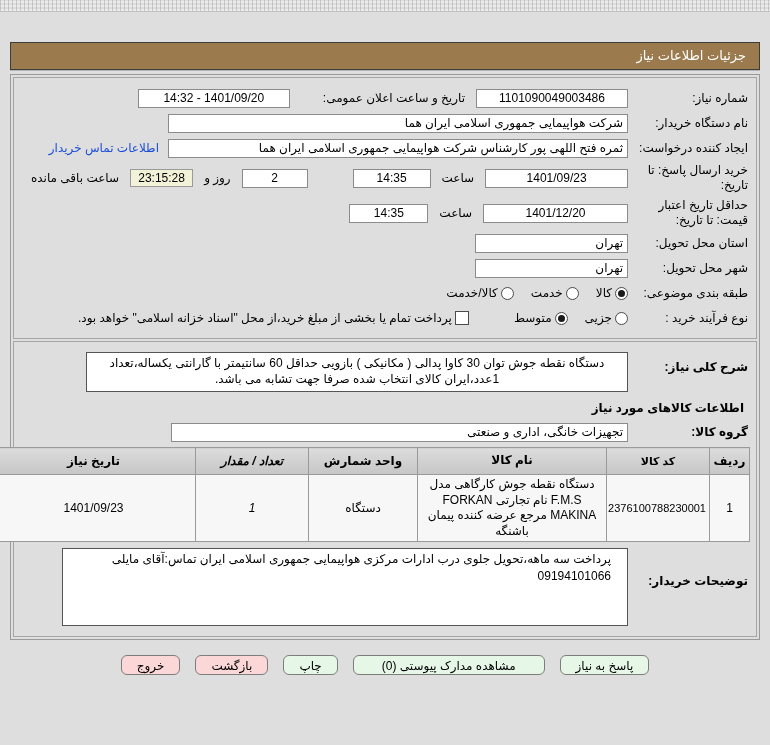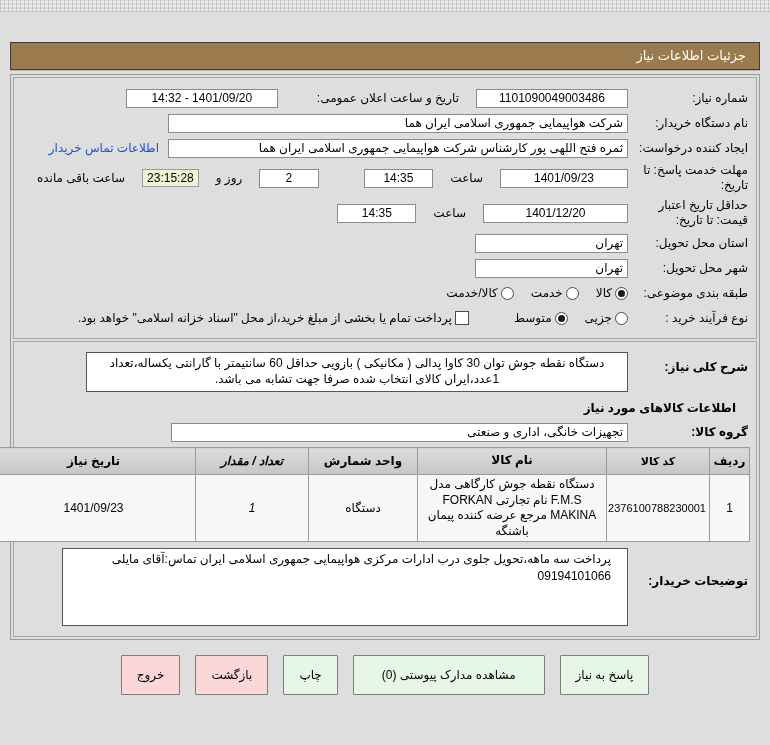--- a/index.html
+++ b/index.html
@@ -36,58 +36,58 @@
     background:#fff;border:1px solid #8b8b8b;height:17px;line-height:17px;
     font-size:12px;overflow:hidden;white-space:nowrap;
   }
   .center{text-align:center;}
   .rightal{text-align:right;padding:0 4px;}
   .w150{width:150px;} .w450{width:450px;} .w447{width:447px;}
   .w143{width:143px;} .w77{width:77px;} .w65{width:65px;}
   .gap108{margin-inline-start:104px;}
   .gap25{margin-inline-start:22px;}
   .gap45{margin-inline-start:45px;}
-  .sml{margin:0 17px;white-space:nowrap;}
+  .sml{margin:0 11px;white-space:nowrap;}
   .link{color:#1d4ed8;cursor:pointer;margin-inline-start:9px;white-space:nowrap;}
   .count{
     background:#f2f2d8;border:1px solid #9a9a9a;width:62px;height:16px;
     line-height:16px;text-align:center;
   }
   .radio{
     width:11px;height:11px;border:1px solid #4a4a4a;border-radius:50%;
     background:#fff;display:inline-block;position:relative;flex:none;
   }
   .radio.sel::after{
     content:"";position:absolute;left:2px;top:2px;right:2px;bottom:2px;
     background:#1a1a1a;border-radius:50%;
   }
   .opt{display:flex;align-items:center;gap:3px;margin-inline-end:17px;}
   .chk{width:12px;height:12px;border:1px solid #4a4a4a;background:#fff;display:inline-block;flex:none;}
   .descbox{
     background:#fff;border:1px solid #555;width:532px;min-height:34px;
     padding:2px 4px;text-align:center;line-height:1.35;
   }
-  .heading{font-weight:bold;margin:9px 14px 7px;}
+  .heading{font-weight:bold;margin:9px 6px 7px;}
   table.goods{
     border-collapse:collapse;margin:4px auto 6px;width:716px;
     font-size:12px;table-layout:fixed;background:#f7f7f7;
   }
   .goods th,.goods td{border:1px solid #9a9a9a;padding:2px 3px;text-align:center;vertical-align:middle;}
   .goods th{background:linear-gradient(#dcdcdc,#c6c6c6);font-weight:bold;height:22px;}
   .goods td{height:40px;}
   .goods .c-row{width:33px;} .goods .c-code{width:96px;font-size:11px;}
   .goods .c-name{width:182px;font-size:12px;line-height:1.3;}
   .goods .c-unit{width:102px;} .goods .c-qty{width:106px;font-style:italic;} .goods .c-date{width:197px;}
   .notesbox{
     background:#fff;border:1px solid #555;width:532px;height:72px;
     padding:2px 16px;text-align:right;line-height:1.4;
   }
   .btnrow{display:flex;justify-content:center;gap:15px;margin-top:15px;position:relative;z-index:2;}
   .btn{
-    height:40px;line-height:20px;border:1px solid #7d7d7d;border-radius:1px;
+    height:20px;line-height:20px;border:1px solid #7d7d7d;border-radius:6px;
     padding:0 15px;font-size:12px;cursor:pointer;white-space:nowrap;
     font-family:"Liberation Sans","DejaVu Sans",sans-serif;
   }
   .btn.green{background:#e7f7e7;}
   .btn.pink{background:#fbd7d7;}
   .btn.wide{padding:0 28px;}
   
   .wm{position:absolute;pointer-events:none;z-index:1;white-space:nowrap;}
   .wm-brand{
     top:390px;left:172px;font-size:41px;font-weight:bold;
@@ -133,21 +133,21 @@
       <span class="ibox w450 rightal">شرکت هواپیمایی جمهوری اسلامی ایران هما</span>
     </div>
 
     <div class="row">
       <span class="lbl">ایجاد کننده درخواست:</span>
       <span class="ibox w450 rightal">ثمره فتح اللهی پور کارشناس شرکت هواپیمایی جمهوری اسلامی ایران هما</span>
       <span class="link">اطلاعات تماس خریدار</span>
     </div>
 
     <div class="row">
-      <span class="lbl">مهلت خدمت پاسخ: تا تاریخ:</span>
+      <span class="lbl">خرید ارسال پاسخ: تا تاریخ:</span>
       <span class="ibox w143 center">1401/09/23</span>
       <span class="sml">ساعت</span>
       <span class="ibox w77 center">14:35</span>
       <span class="ibox w65 center gap45">2</span>
       <span class="sml">روز و</span>
       <span class="count">23:15:28</span>
       <span class="sml">ساعت باقی مانده</span>
     </div>
 
     <div class="row">

